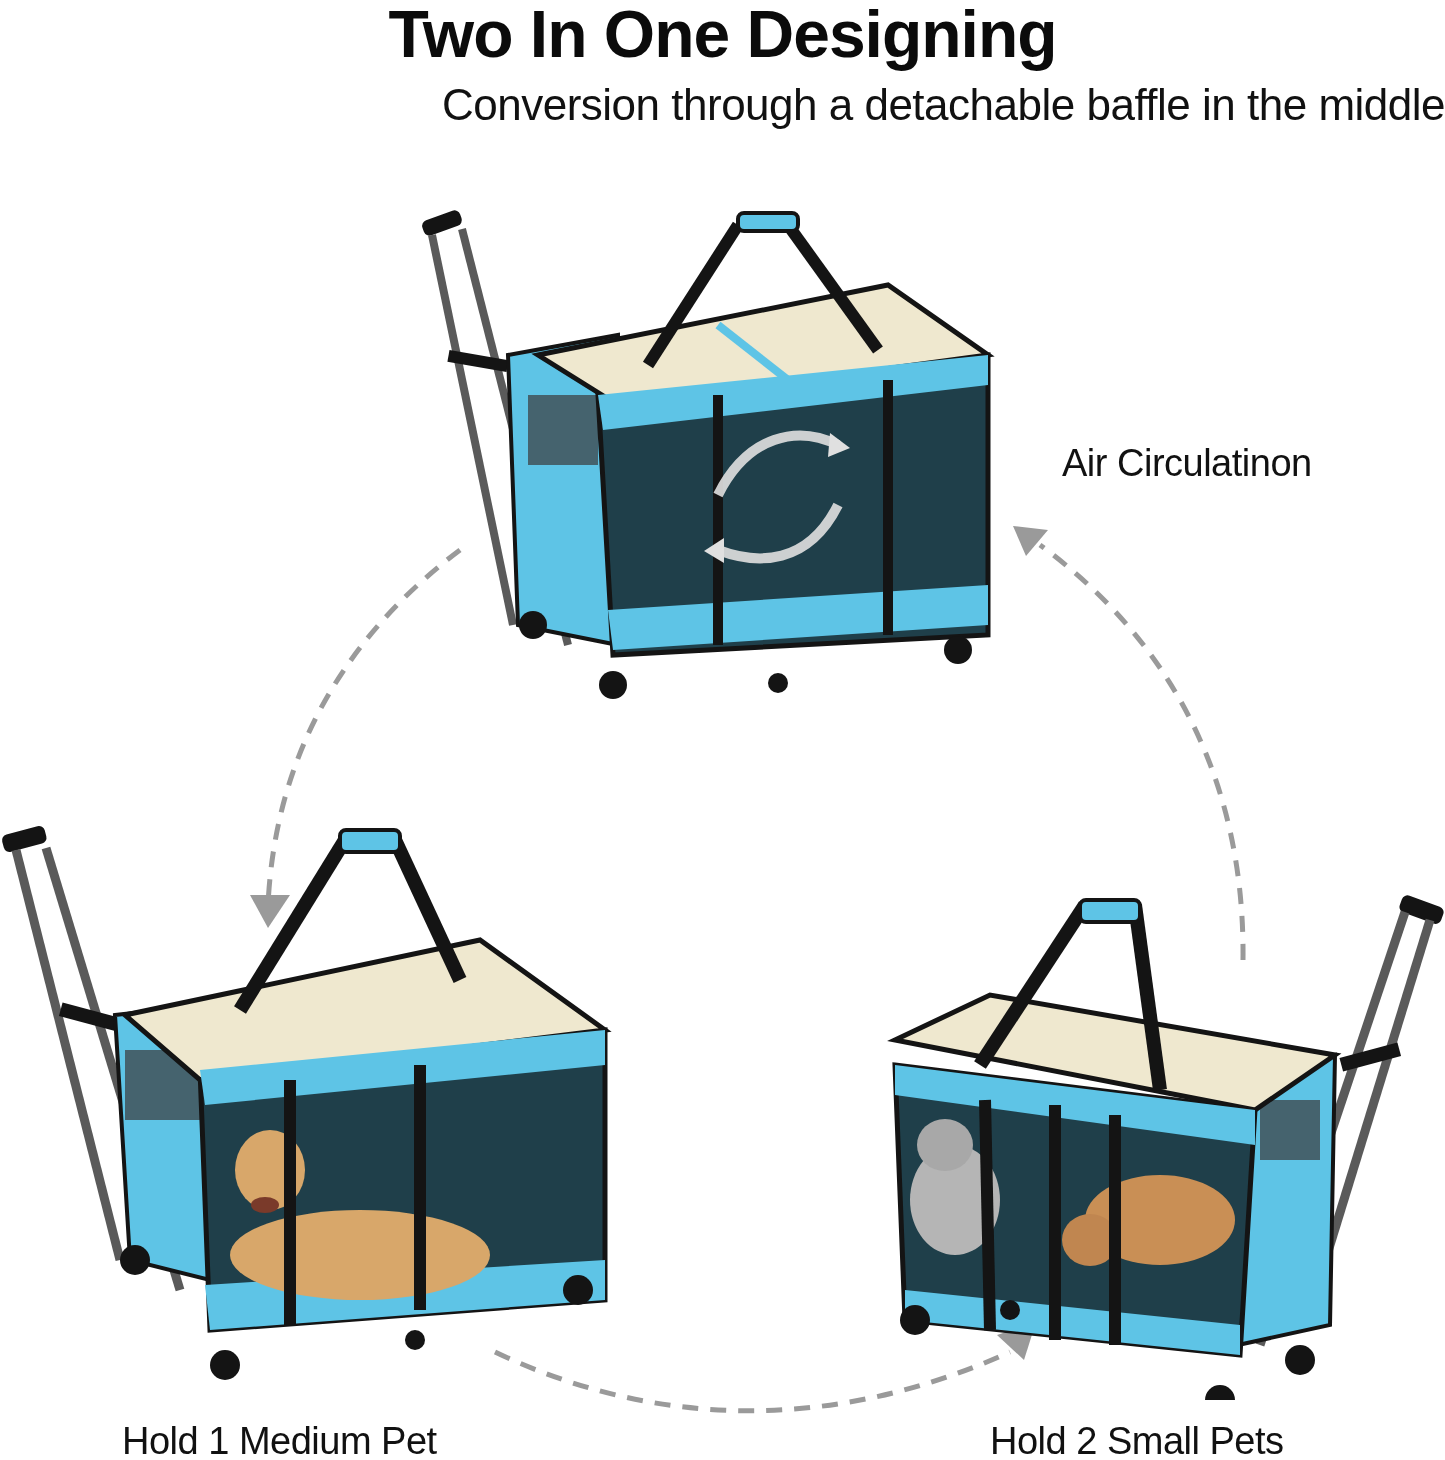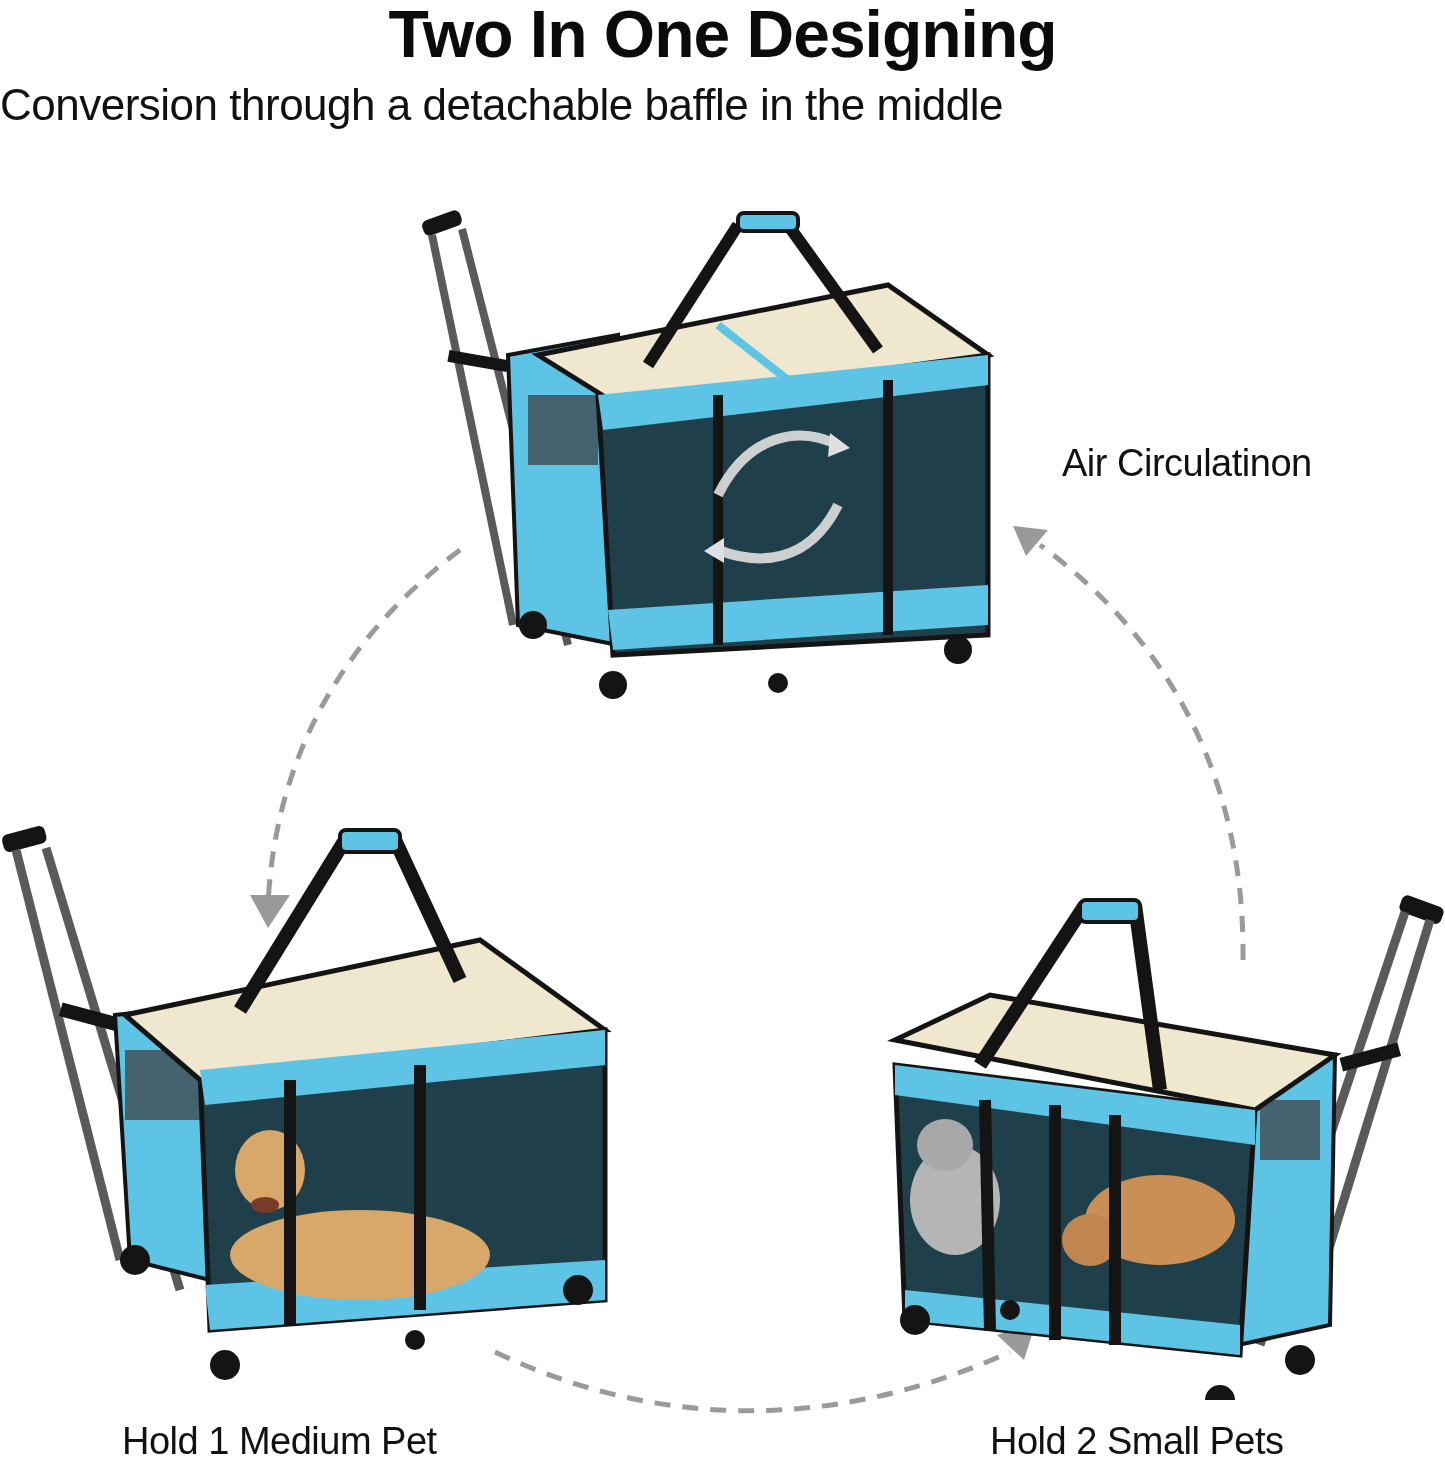--- a/index.html
+++ b/index.html
@@ -1,21 +1,21 @@
 <!DOCTYPE html>
 <html><head>
   <meta charset="utf-8">
   <style>
     html, body { margin: 0; padding: 0; background: #ffffff; }
     body { width: 1445px; height: 1460px; position: relative; overflow: hidden;
            font-family: "Liberation Sans", sans-serif; color: #111; }
     .title { position: absolute; left: 0; right: 0; top: -4px; text-align: center;
              font-family: "Liberation Sans", sans-serif; font-weight: 700;
              font-size: 66px; letter-spacing: -1px; color: #0b0b0b; }
-    .subtitle { position: absolute; left: 0; right: 0; top: 80px; text-align: left;
+    .subtitle { position: absolute; left: 0; right: 0; top: 80px; text-align: right;
                 font-family: "Liberation Sans", sans-serif; font-size: 44px; color: #111;
                 letter-spacing: -0.5px; }
     .caption { position: absolute; font-family: Liberation Sans, sans-serif;
                font-size: 38px; color: #111; white-space: nowrap; letter-spacing: -0.5px; }
     .cap-air { left: 1062px; top: 442px; }
     .cap-medium { left: 122px; top: 1420px; }
     .cap-small { left: 990px; top: 1420px; }
     .flow { position: absolute; left: 0; top: 0; width: 1445px; height: 1460px; }
     .carrier { position: absolute; }
     .c-top { left: 418px; top: 205px; width: 580px; height: 510px; }

